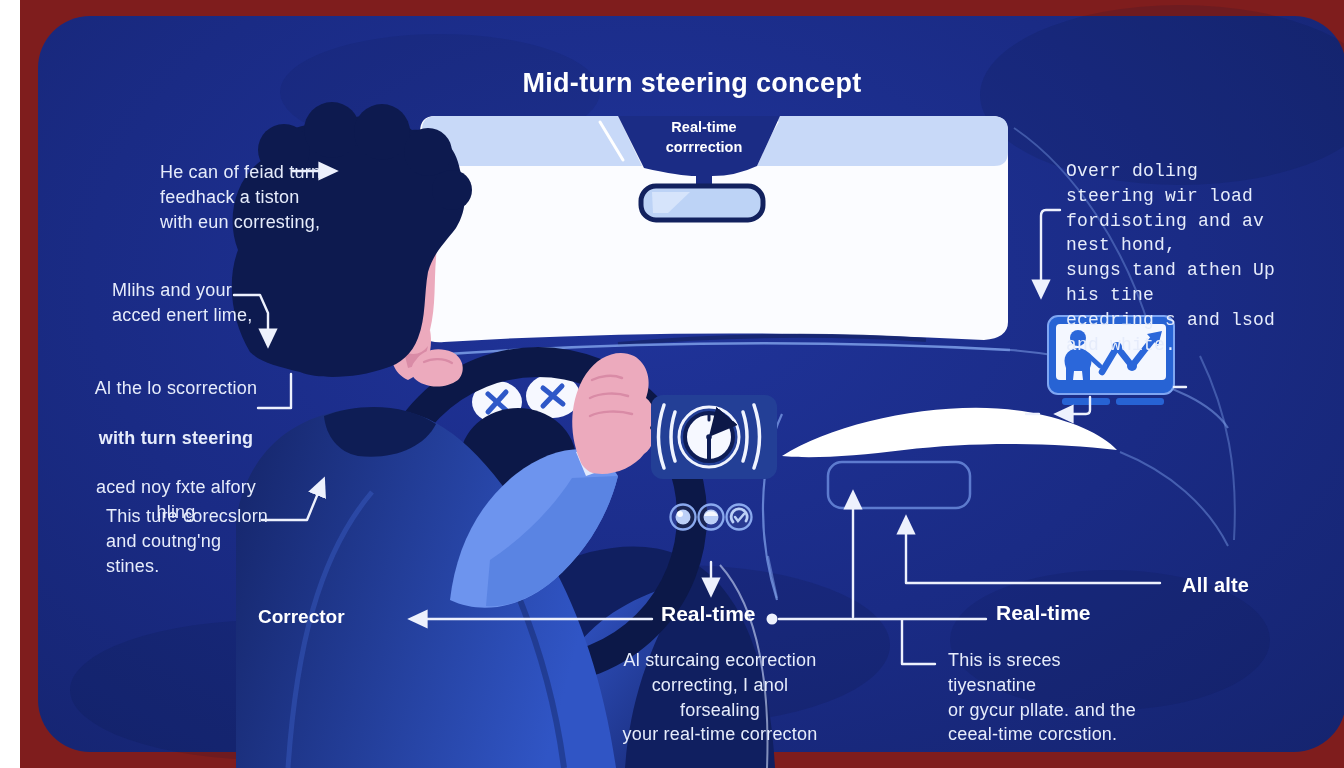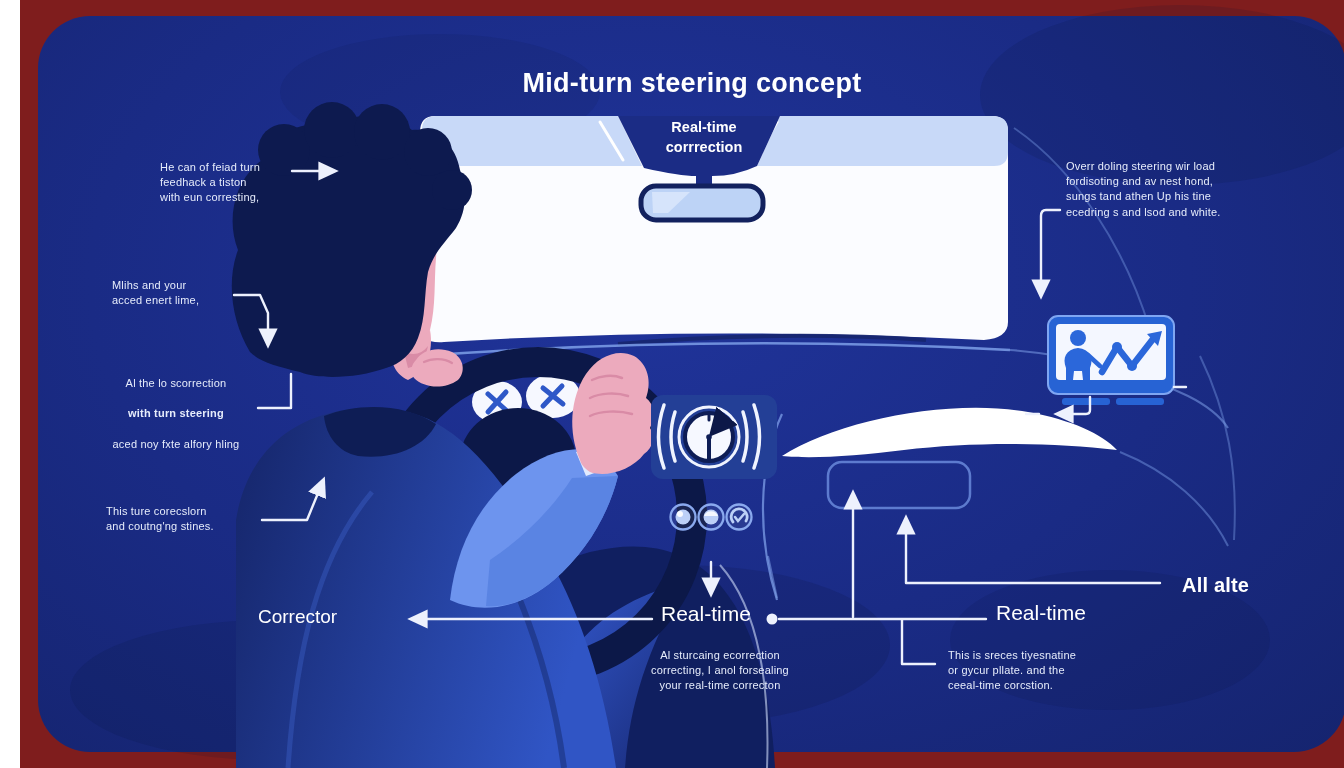--- a/index.html
+++ b/index.html
@@ -1,27 +1,27 @@
 <!DOCTYPE html>
 <html><head>
 <meta charset="utf-8">
 <style>
   html,body{margin:0;padding:0;background:#ffffff;}
   .stage{position:relative;width:1344px;height:768px;background:#7f1d1d;overflow:hidden;
          font-family:"Liberation Sans",sans-serif;margin-left:20px;}
   .card{position:absolute;left:18px;top:16px;right:18px;bottom:16px;border-radius:52px;
         background:radial-gradient(ellipse at 46% 36%, #20349b 0%, #1a2b85 55%, #15246f 100%);}
   svg{position:absolute;left:0;top:0;}
-  .txt{position:absolute;color:#e6ecfb;font-size:11px;line-height:1.38;white-space:pre-line;
+  .txt{position:absolute;color:#e6ecfb;font-size:18px;line-height:1.38;white-space:pre-line;
        letter-spacing:.2px;}
   .title{position:absolute;left:336px;top:68px;width:672px;text-align:center;color:#ffffff;
          font-size:27px;font-weight:700;letter-spacing:.3px;}
   .ws-label{position:absolute;left:598px;top:118px;width:172px;text-align:center;color:#ffffff;
             font-size:14.5px;font-weight:700;line-height:1.35;white-space:pre-line;}
-  .lbl{position:absolute;color:#ffffff;font-weight:400;}
+  .lbl{position:absolute;color:#ffffff;font-weight:700;}
   .bold-line{font-weight:700;}
   .center{text-align:center;}
 </style>
 </head>
 <body>
 
 <div class="stage">
   <div class="card"></div>
 
   <svg width="1344" height="768" viewBox="0 0 1344 768">
@@ -208,21 +208,21 @@
 feedhack a tiston
 with eun corresting,</div>
   <div class="txt" style="left:92px;top:278px;width:170px;">Mlihs and your
 acced enert lime,</div>
   <div class="txt center" style="left:66px;top:376px;width:180px;"><span>Al the lo scorrection</span><br>
     <span class="bold-line">with turn steering</span><br>
     <span>aced noy fxte alfory hling</span>
   </div>
   <div class="txt" style="left:86px;top:504px;width:170px;">This ture corecslorn
 and coutng'ng stines.</div>
-  <div class="txt" style="left:1046px;top:159px;width:215px;">Overr doling steering wir load
+  <div class="txt" style="left:1046px;top:159px;width:215px;font-family:Liberation Mono, monospace;">Overr doling steering wir load
 fordisoting and av nest hond,
 sungs tand athen Up his tine
 ecedring s and lsod and white.</div>
   <div class="txt" style="left:1162px;top:572px;width:120px;font-weight:700;color:#fff;font-size:20px;">All alte</div>
   <div class="txt center" style="left:590px;top:648px;width:220px;">Al sturcaing ecorrection
 correcting, I anol forsealing
 your real-time correcton</div>
   <div class="txt" style="left:928px;top:648px;width:190px;">This is sreces tiyesnatine
 or gycur pllate. and the
 ceeal-time corcstion.</div>

